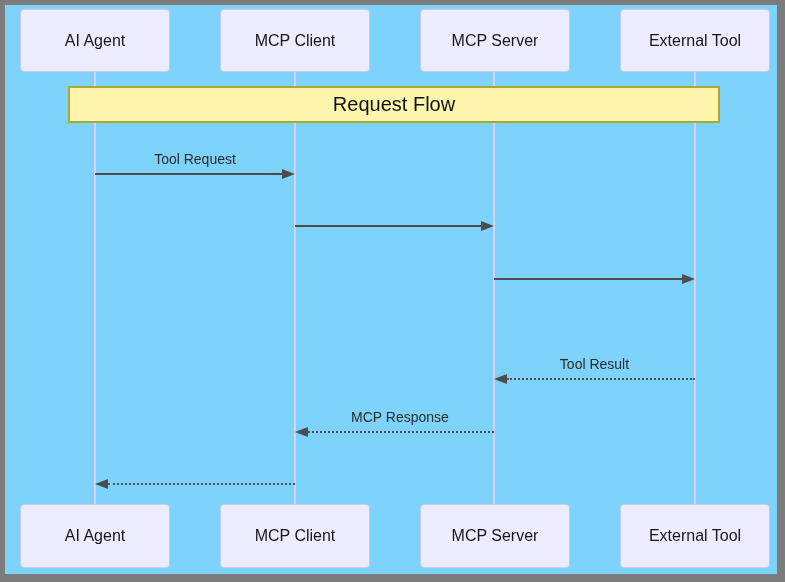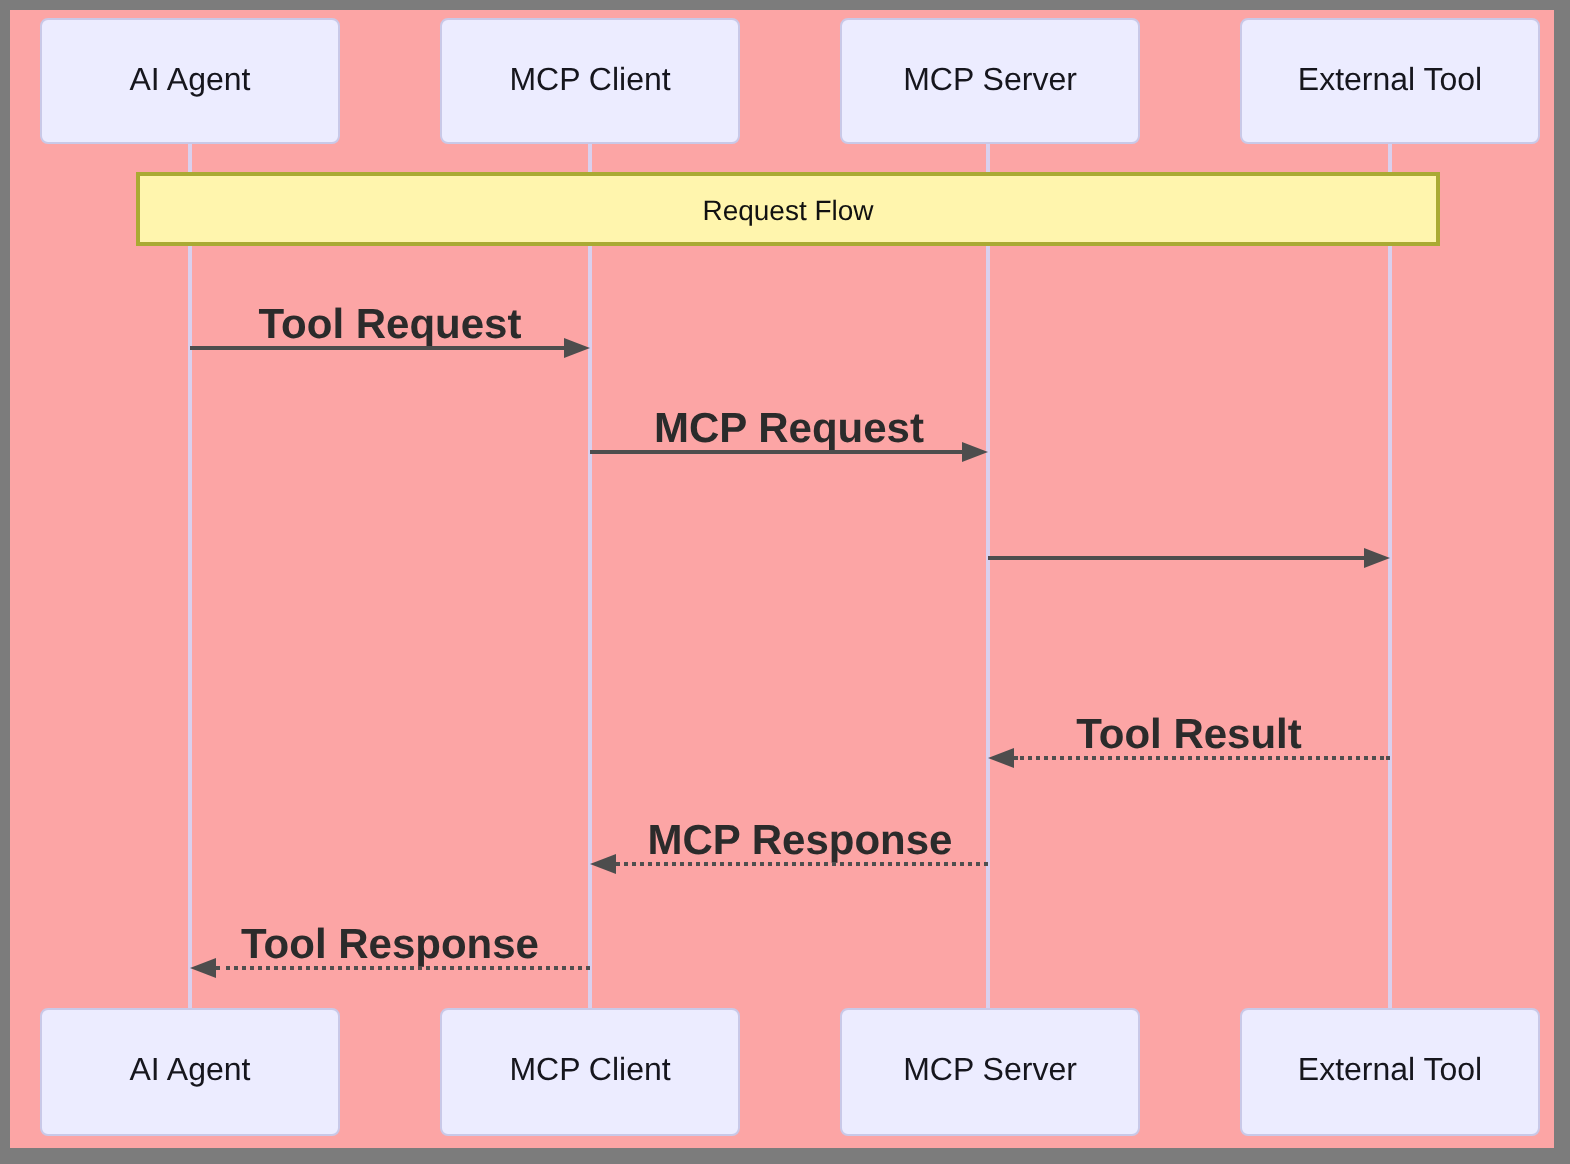--- a/index.html
+++ b/index.html
@@ -12,21 +12,21 @@
     border-style: solid;
     border-color: #7c7c7c;
     border-width: 5px 8px 8px 5px;
     background: #ffffff;
     font-family: "Liberation Sans", "DejaVu Sans", sans-serif;
   }
   .canvas {
     position: relative;
     width: 772px;
     height: 569px;
-    background: #fca5a5;
+    background: #7dd3fc;
     overflow: hidden;
   }
 
   
   .lifeline {
     position: absolute;
     top: 67px;
     height: 432px;
     width: 2px;
     background: #d9d0ee;
@@ -51,40 +51,39 @@
   .actor.bottom { top: 499px; height: 64px; }
 
   
   .banner {
     position: absolute;
     left: 63px;
     width: 652px;
     background: #fff5ad;
     border: 2px solid #aaaa33;
     text-align: center;
-    font-size: 14px;
+    font-size: 20px;
     color: #111111;
     z-index: 2;
     display: flex;
     align-items: center;
     justify-content: center;
   }
   .banner.request  { top: 81px;  height: 37px; }
   .banner.response { top: 283px; height: 39px; }
 
   
   .msg-label {
     position: absolute;
     height: 18px;
     text-align: center;
-    font-size: 21px;
+    font-size: 14px;
     color: #2b2b2b;
     z-index: 2;
     white-space: nowrap;
-    font-weight: bold;
   }
   .msg-line {
     position: absolute;
     height: 0;
     z-index: 2;
   }
   .msg-line.solid  { border-top: 2px solid  #4d4d4d; }
   .msg-line.dotted { border-top: 2px dotted #4f4f4f; }
   .arrowhead {
     position: absolute;
@@ -111,36 +110,34 @@
     <div class="actor top" style="left:215px">MCP Client</div>
     <div class="actor top" style="left:415px">MCP Server</div>
     <div class="actor top" style="left:615px">External Tool</div>
 
     <div class="banner request">Request Flow</div>
 
     <div class="msg-label" style="left:90px; width:200px; top:146px">Tool Request</div>
     <div class="msg-line solid" style="left:90px; width:187px; top:168px"></div>
     <div class="arrowhead right" style="left:277px; top:164px"></div>
 
-    <div class="msg-label" style="left:290px; width:199px; top:198px">MCP Request</div>
     <div class="msg-line solid" style="left:290px; width:186px; top:220px"></div>
     <div class="arrowhead right" style="left:476px; top:216px"></div>
 
     <div class="msg-line solid" style="left:489px; width:188px; top:273px"></div>
     <div class="arrowhead right" style="left:677px; top:269px"></div>
 
     <div class="msg-label" style="left:489px; width:201px; top:351px">Tool Result</div>
     <div class="msg-line dotted" style="left:502px; width:188px; top:373px"></div>
     <div class="arrowhead left" style="left:489px; top:369px"></div>
 
     <div class="msg-label" style="left:290px; width:210px; top:404px">MCP Response</div>
     <div class="msg-line dotted" style="left:303px; width:186px; top:426px"></div>
     <div class="arrowhead left" style="left:290px; top:422px"></div>
 
-    <div class="msg-label" style="left:90px; width:200px; top:456px">Tool Response</div>
     <div class="msg-line dotted" style="left:103px; width:187px; top:478px"></div>
     <div class="arrowhead left" style="left:90px; top:474px"></div>
 
     <div class="actor bottom" style="left:15px">AI Agent</div>
     <div class="actor bottom" style="left:215px">MCP Client</div>
     <div class="actor bottom" style="left:415px">MCP Server</div>
     <div class="actor bottom" style="left:615px">External Tool</div>
 
   </div>
 </div>

